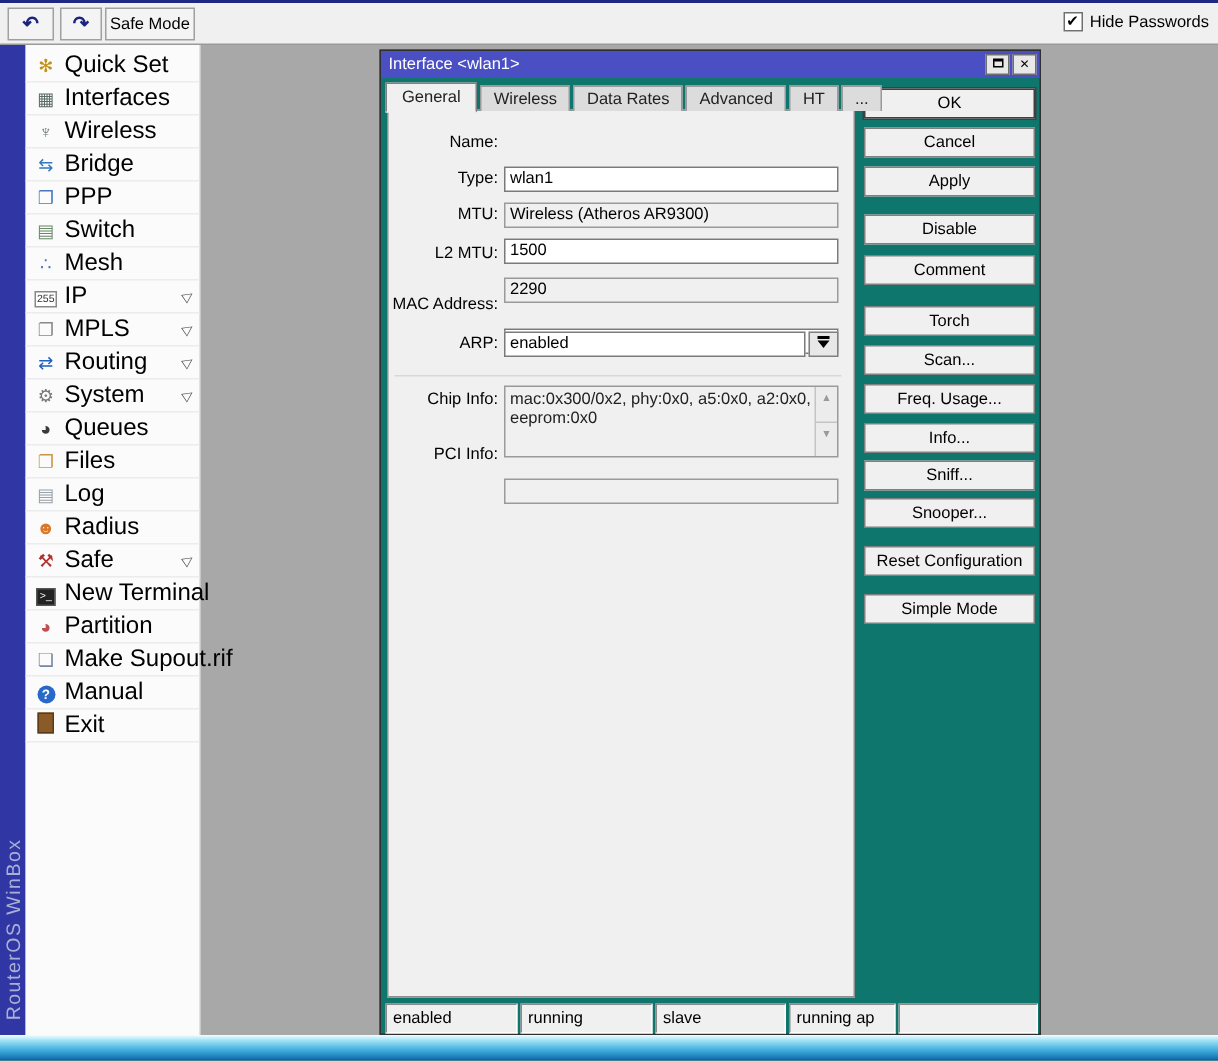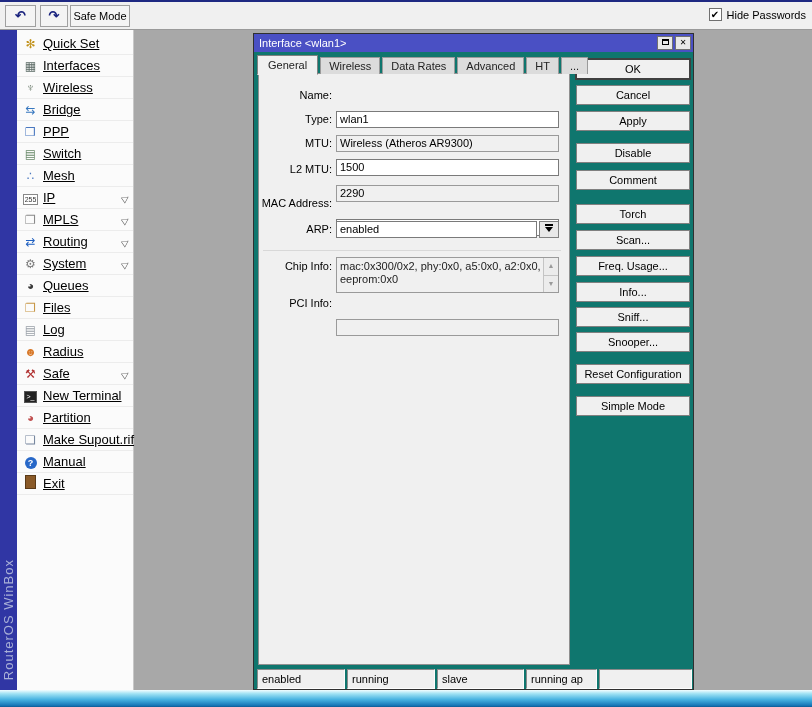--- a/index.html
+++ b/index.html
@@ -17,21 +17,21 @@
   .checkbox { width:13px; height:13px; background:#fff; border:1px solid #707070; font-size:10px; line-height:11px; text-align:center; color:#000; cursor:pointer; }
 
   
   .brand-strip { position:absolute; left:0; top:30px; width:17px; height:660px; background:#3036a4; }
   .brand-text { position:absolute; left:1px; bottom:10px; writing-mode:vertical-rl; transform:rotate(180deg); color:#a9b0d8; font-size:13px; letter-spacing:1px; white-space:nowrap; }
 
   
   .sidebar { position:absolute; left:17px; top:30px; width:117px; height:660px; background:#fbfbfb; border-right:1px solid #c8c8c8; padding-top:3px; }
   .sb-item { height:22px; display:flex; align-items:center; padding:0 4px 0 5px; border-bottom:1px solid #ececec; cursor:pointer; }
   .sb-icon { width:17px; min-width:17px; text-align:center; font-size:12px; line-height:14px; }
-  .sb-label { font-size:13px; padding-left:4px; white-space:nowrap; flex:1;text-decoration:underline; }
+  .sb-label { font-size:16px; padding-left:4px; white-space:nowrap; flex:1; }
   .sb-sub { font-size:9px; color:#555; transform:rotate(-35deg); }
   .i-quickset::before { content:"✻"; color:#c09018; }
   .i-interfaces::before { content:"▦"; color:#5c6b66; }
   .i-wireless::before { content:"♆"; color:#6b7b6b; }
   .i-bridge::before { content:"⇆"; color:#3878c0; }
   .i-ppp::before { content:"❒"; color:#4a78c0; }
   .i-switch::before { content:"▤"; color:#6a8a6a; }
   .i-mesh::before { content:"∴"; color:#4a78c0; }
   .i-ip { display:inline-block; }
   .i-ip::before { content:"255"; display:inline-block; font-size:7px; line-height:9px; border:1px solid #888; background:#fff; padding:0 1px; color:#333; }
@@ -65,21 +65,21 @@
 
   .frow-label { position:absolute; left:2px; width:76px; text-align:right; font-size:11px; line-height:17px; z-index:2; }
   .finput { position:absolute; left:82px; width:223px; height:17px; background:#fff; border:1px solid #7a7a7a; font-size:11px; line-height:15px; padding:0 3px; z-index:2; white-space:nowrap; overflow:hidden;margin-top:24px; }
   .finput.disabled { background:#f0f0f0; border-color:#9a9a9a; }
   .arp-wrap { position:absolute; left:82px; width:223px; height:17px; display:flex; z-index:2; }
   .arp-box { flex:1; background:#fff; border:1px solid #7a7a7a; font-size:11px; line-height:15px; padding:0 3px; }
   .drop-btn { width:20px; height:17px; margin-left:2px; background:#e8e8e8; border:1px solid #808080; cursor:pointer; display:flex; flex-direction:column; align-items:center; justify-content:center; padding:0; }
   .drop-btn .bar { width:8px; height:0; border-top:2px solid #000; margin-bottom:1px; }
   .drop-btn .tri { width:0; height:0; border:4px solid transparent; border-top:5px solid #000; }
   .fsep { position:absolute; left:9px; width:298px; height:1px; background:#d8d8d8; z-index:2; }
-  .chipbox { position:absolute; left:82px; width:223px; height:36px; background:#f0f0f0; border:1px solid #9a9a9a; display:flex; z-index:2; }
+  .chipbox { position:absolute; left:82px; width:223px; height:48px; background:#f0f0f0; border:1px solid #9a9a9a; display:flex; z-index:2; }
   .chip-text { flex:1; font-size:11px; line-height:13px; padding:2px 2px 0 3px; color:#222; overflow:hidden; }
   .spinner { width:15px; border-left:1px solid #c4c4c4; display:flex; flex-direction:column; }
   .spin-cell { flex:1; font-size:7px; color:#9a9a9a; text-align:center; line-height:15px; background:#ececec; }
   .spin-cell + .spin-cell { border-top:1px solid #c4c4c4; }
 
   .side-btn { position:absolute; left:322px; width:114px; height:20px; background:#f0f0f0; border:1px solid #808080; font-size:11px; font-family:inherit; cursor:pointer; z-index:2; }
   .side-btn.default { box-shadow:0 0 0 1px #404040; border-color:#404040; }
 
   .status-row { position:absolute; left:3px; top:635px; width:435px; height:20px; display:flex; gap:2px; z-index:2; }
   .status-cell { height:20px; border:1px solid; border-color:#8a8a8a #fdfdfd #fdfdfd #8a8a8a; background:#f0f0f0; font-size:11px; line-height:18px; padding-left:4px; white-space:nowrap; overflow:hidden; }

